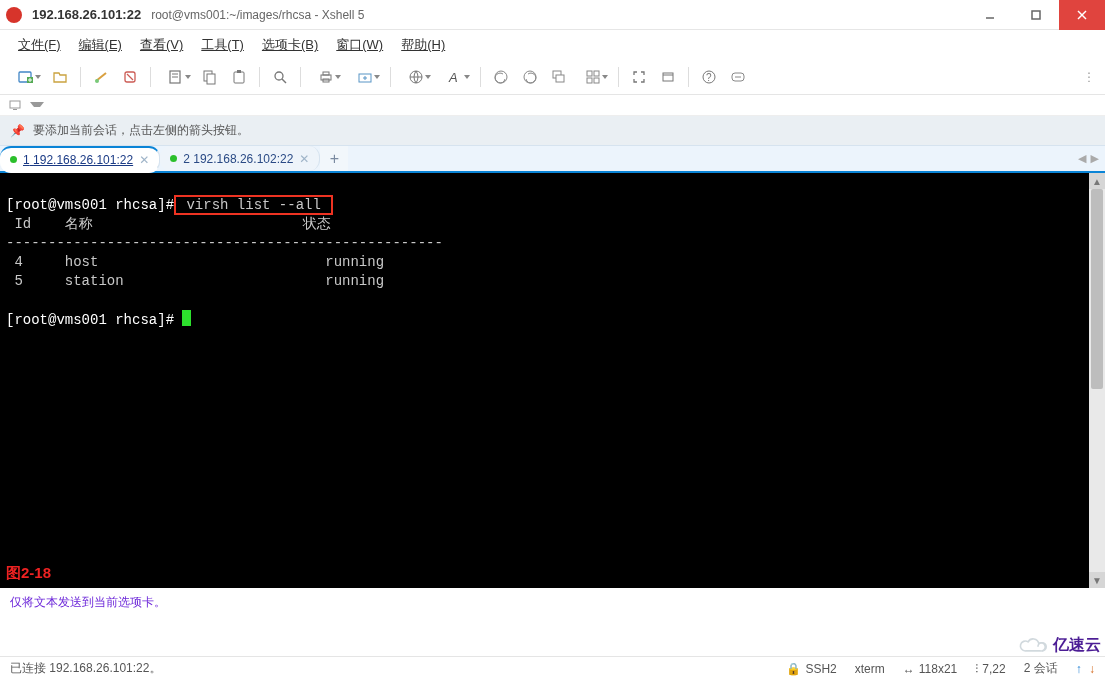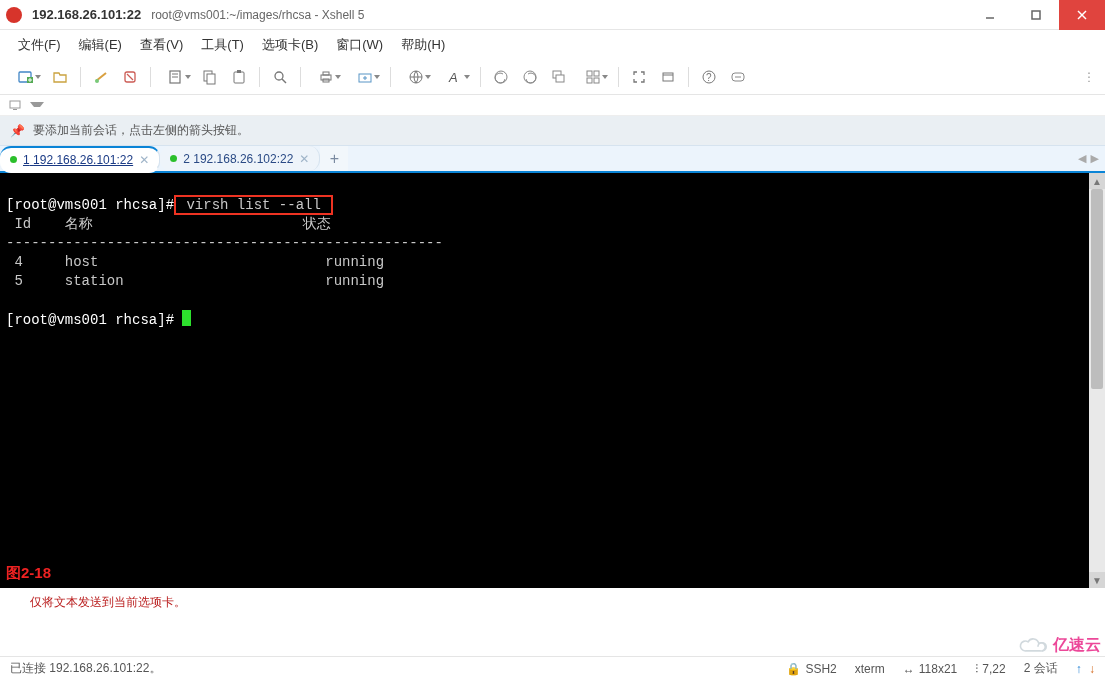--- a/index.html
+++ b/index.html
@@ -8,21 +8,21 @@
   
   .titlebar { display:flex; align-items:center; height:30px; background:#fff; border-bottom:1px solid #e6e6e6; padding:0 0 0 6px; }
   .titlebar .app-icon { width:16px;height:16px;background:#d7342b;border-radius:50%;margin-right:10px; }
   .titlebar .title { font-weight:600; font-size:13px; color:#333; margin-right:10px;}
   .titlebar .subtitle { font-size:12px; color:#666; }
   .win-controls { margin-left:auto; display:flex; }
   .win-btn { width:46px; height:30px; display:flex; align-items:center; justify-content:center; color:#666;}
   .win-btn.close { background:#e0443e; color:#fff; }
 
   
-  .menubar { display:flex; gap:2px; padding:4px 10px; font-size:13px; color:#333; }
+  .menubar { display:flex; gap:2px; padding:4px 10px; font-size:13px; color:#333;text-decoration:underline; }
   .menu-item { padding:2px 8px; cursor:default; }
 
   
   .toolbar { display:flex; align-items:center; padding:4px 8px; gap:3px; border-bottom:1px solid #e5e5e5; }
   .tool-btn { width:26px; height:26px; display:flex; align-items:center; justify-content:center; color:#666; border-radius:3px;}
   .tool-btn.wide { width:36px; position:relative; }
   .tool-btn.wide:after{content:"";position:absolute;right:3px;top:11px;border-left:3px solid transparent;border-right:3px solid transparent;border-top:4px solid #888;}
   .tool-sep { width:1px; height:20px; background:#ddd; margin:0 4px; }
   .tool-overflow { margin-left:auto; width:16px;height:26px;display:flex;align-items:center;justify-content:center;color:#999;}
 
@@ -56,27 +56,27 @@
   .scroll-btn{height:16px;background:#d6d6d6;display:flex;align-items:center;justify-content:center;color:#777;font-size:10px;}
   .scroll-thumb{position:absolute;top:16px;left:2px;right:2px;height:200px;background:#bdbdbd;border-radius:2px;}
 
   .prompt-white { color:#fff; }
   .hl-box { border:2px solid #ee3322; padding:0 2px; display:inline; }
   .annot-red { color:#ee2222; font-family:"Microsoft YaHei",sans-serif; font-weight:600; position:absolute;}
   .fig-caption { position:absolute; bottom:6px; left:6px; color:#ee2222; font-family:"Microsoft YaHei",sans-serif; font-weight:700; font-size:15px;}
   .cursor { display:inline-block;width:9px;height:16px;background:#2de02d;vertical-align:-2px;}
 
   
-  .footnote { font-size:12px; color:#b91c1c; padding:6px 10px 2px 10px;margin-left:20px; }
+  .footnote { font-size:12px; color:#6d28d9; padding:6px 10px 2px 10px; }
 
   
   .statusbar { position:absolute; bottom:0;left:0;right:0; display:flex; align-items:center; padding:3px 10px; font-size:12px; color:#555; border-top:1px solid #e5e5e5; background:#fff;}
   .status-left{flex:1;}
   .status-item { margin-left:18px; display:flex; align-items:center; gap:4px;}
-  .watermark { position:absolute; right:4px; bottom:24px; display:flex; align-items:center; gap:6px; color:#ec4899; font-size:16px; font-weight:600;}
+  .watermark { position:absolute; right:4px; bottom:24px; display:flex; align-items:center; gap:6px; color:#4c1d95; font-size:16px; font-weight:600;}
   .watermark .wm-icon{ width:28px;height:20px;display:flex;align-items:center;justify-content:center;}
   .watermark svg{opacity:0.65;}
 </style>
 </head>
 <body>
 
 <div class="titlebar">
   <div class="app-icon"></div>
   <span class="title">192.168.26.101:22</span>
   <span class="subtitle">root@vms001:~/images/rhcsa - Xshell 5</span>

